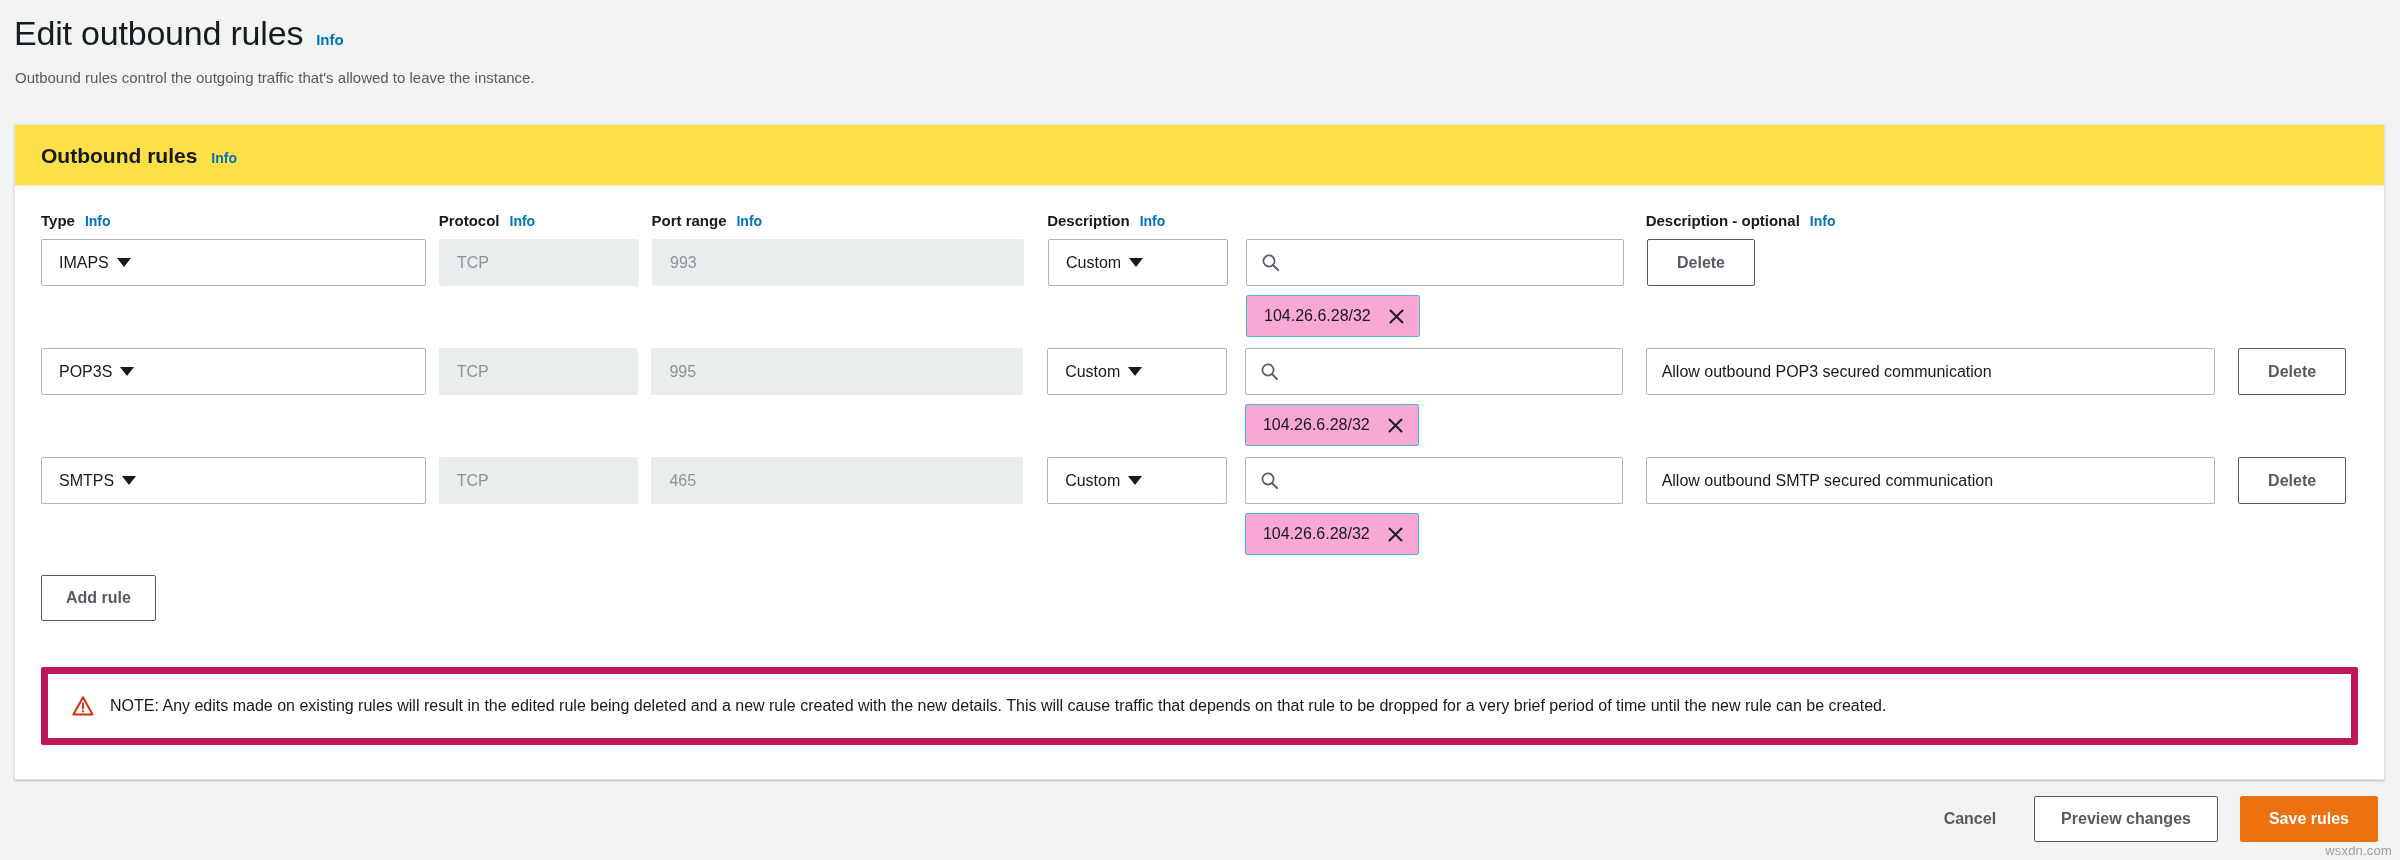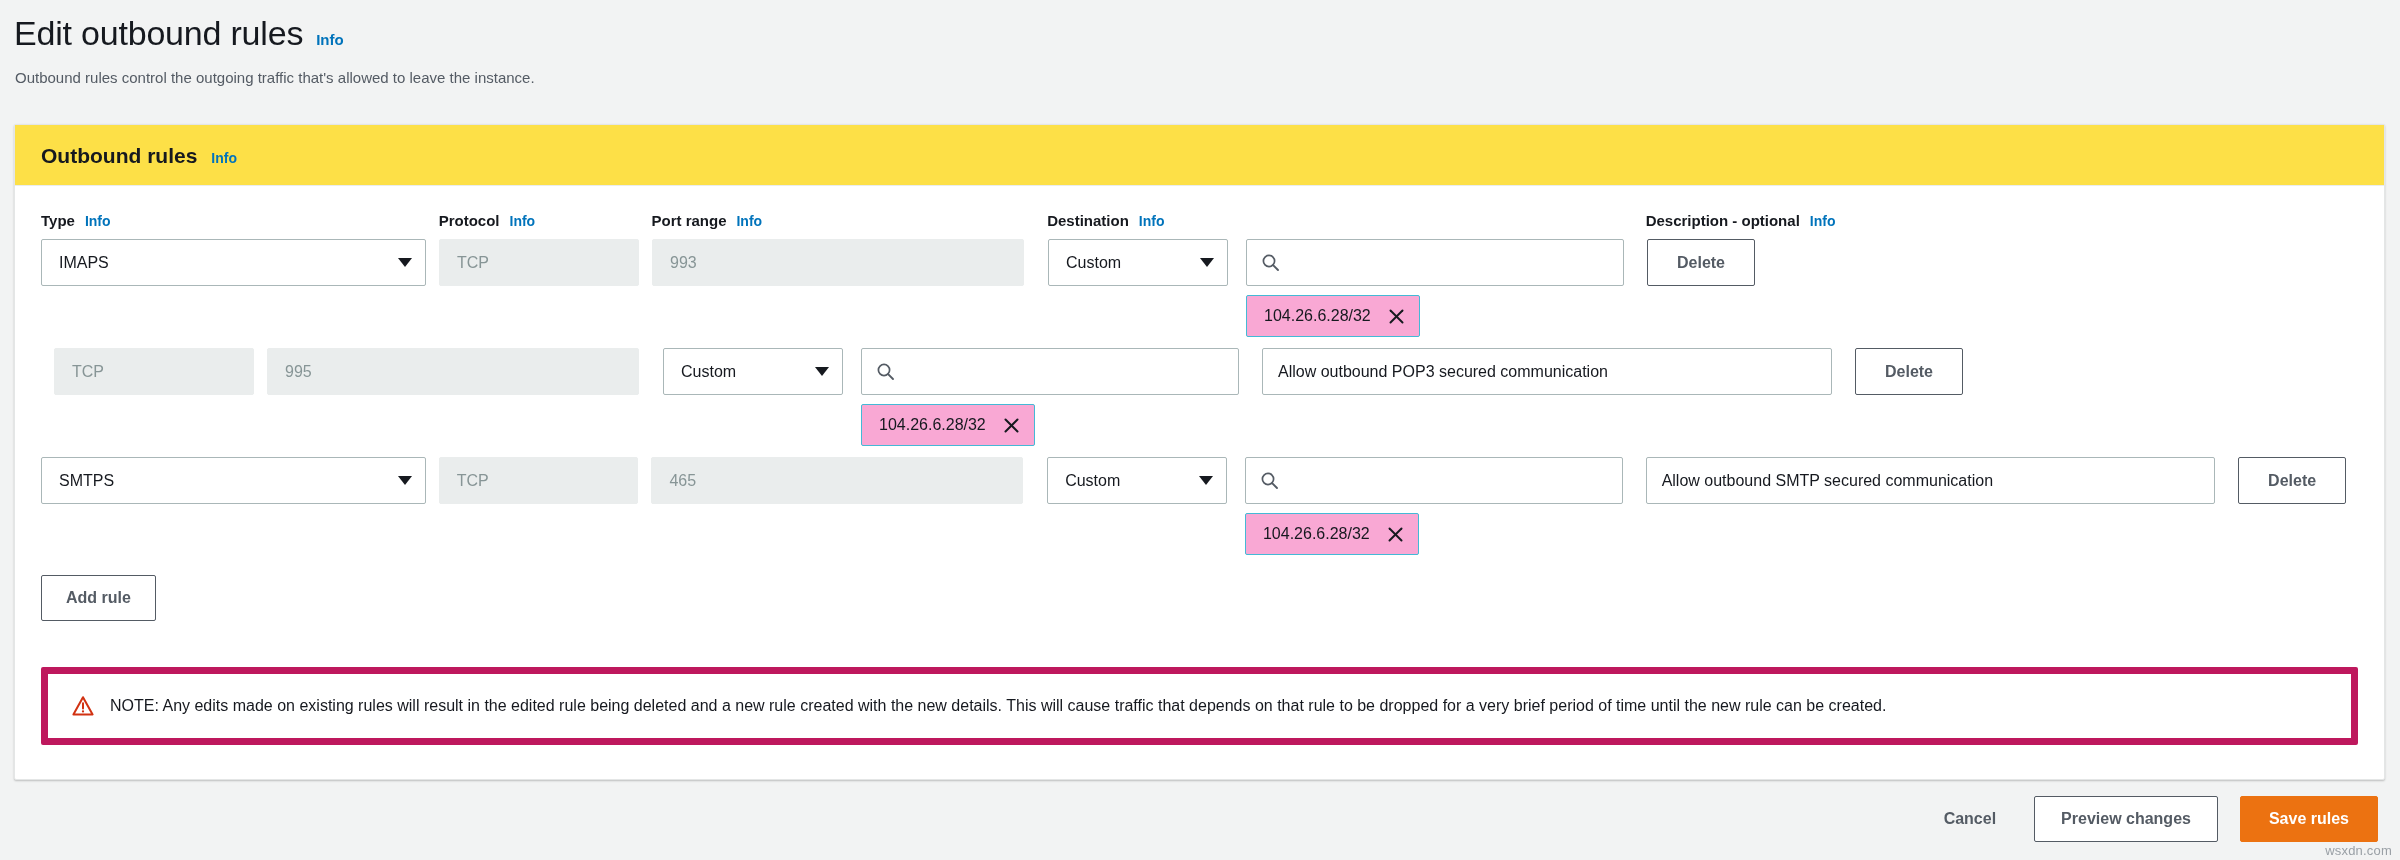--- a/index.html
+++ b/index.html
@@ -125,21 +125,20 @@
     height: 47px;
     background: #ffffff;
     border: 1px solid #aab7b8;
     border-radius: 2px;
     display: flex;
     align-items: center;
     padding: 0 13px 0 17px;
     font-size: 16px;
     color: #16191f;
     cursor: pointer;
-    justify-content: space-between;
   }
   .caret {
     width: 0; height: 0;
     border-left: 7px solid transparent;
     border-right: 7px solid transparent;
     border-top: 9px solid #16191f;
     margin-left: 8px;
     flex: 0 0 auto;
   }
 
@@ -331,21 +330,21 @@
         </div>
         <div class="col-head c-proto">
           <span class="lbl">Protocol</span>
           <a class="info-link-sm">Info</a>
         </div>
         <div class="col-head c-port">
           <span class="lbl">Port range</span>
           <a class="info-link-sm">Info</a>
         </div>
         <div class="col-head c-dest">
-          <span class="lbl">Destination</span>
+          <span class="lbl">Description</span>
           <a class="info-link-sm">Info</a>
         </div>
         <div class="c-destsrch"></div>
         <div class="col-head c-desc">
           <span class="lbl">Description - optional</span>
           <a class="info-link-sm">Info</a>
         </div>
         <div class="c-del"></div>
       </div>
 
@@ -395,20 +394,26 @@
           </div>
         </div>
 
 
         <div class="field-wrap c-del">
           <span class="btn btn-delete">Delete</span>
         </div>
       </div>
 
       <div class="rule-row">
+        <div class="field-wrap c-type">
+          <div class="select-box">
+            <span>POP3S</span>
+            <span class="caret"></span>
+          </div>
+        </div>
 
         <div class="field-wrap c-proto">
           <div class="input-disabled">
             <span>TCP</span>
           </div>
         </div>
 
         <div class="field-wrap c-port">
           <div class="input-disabled">
             <span>995</span>

